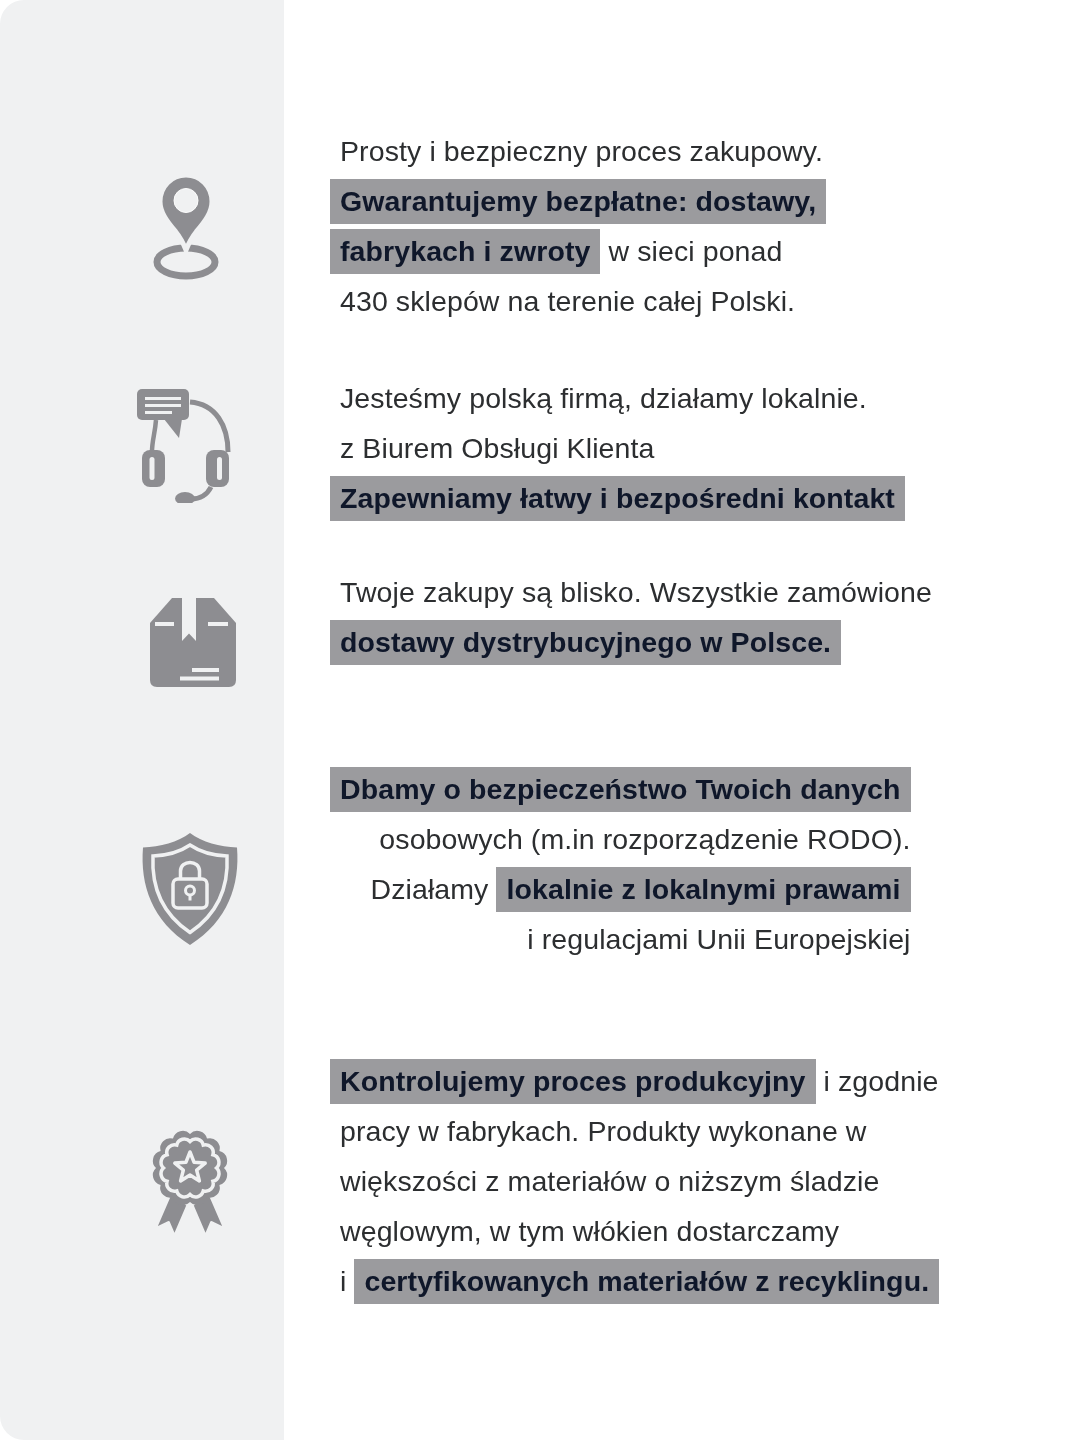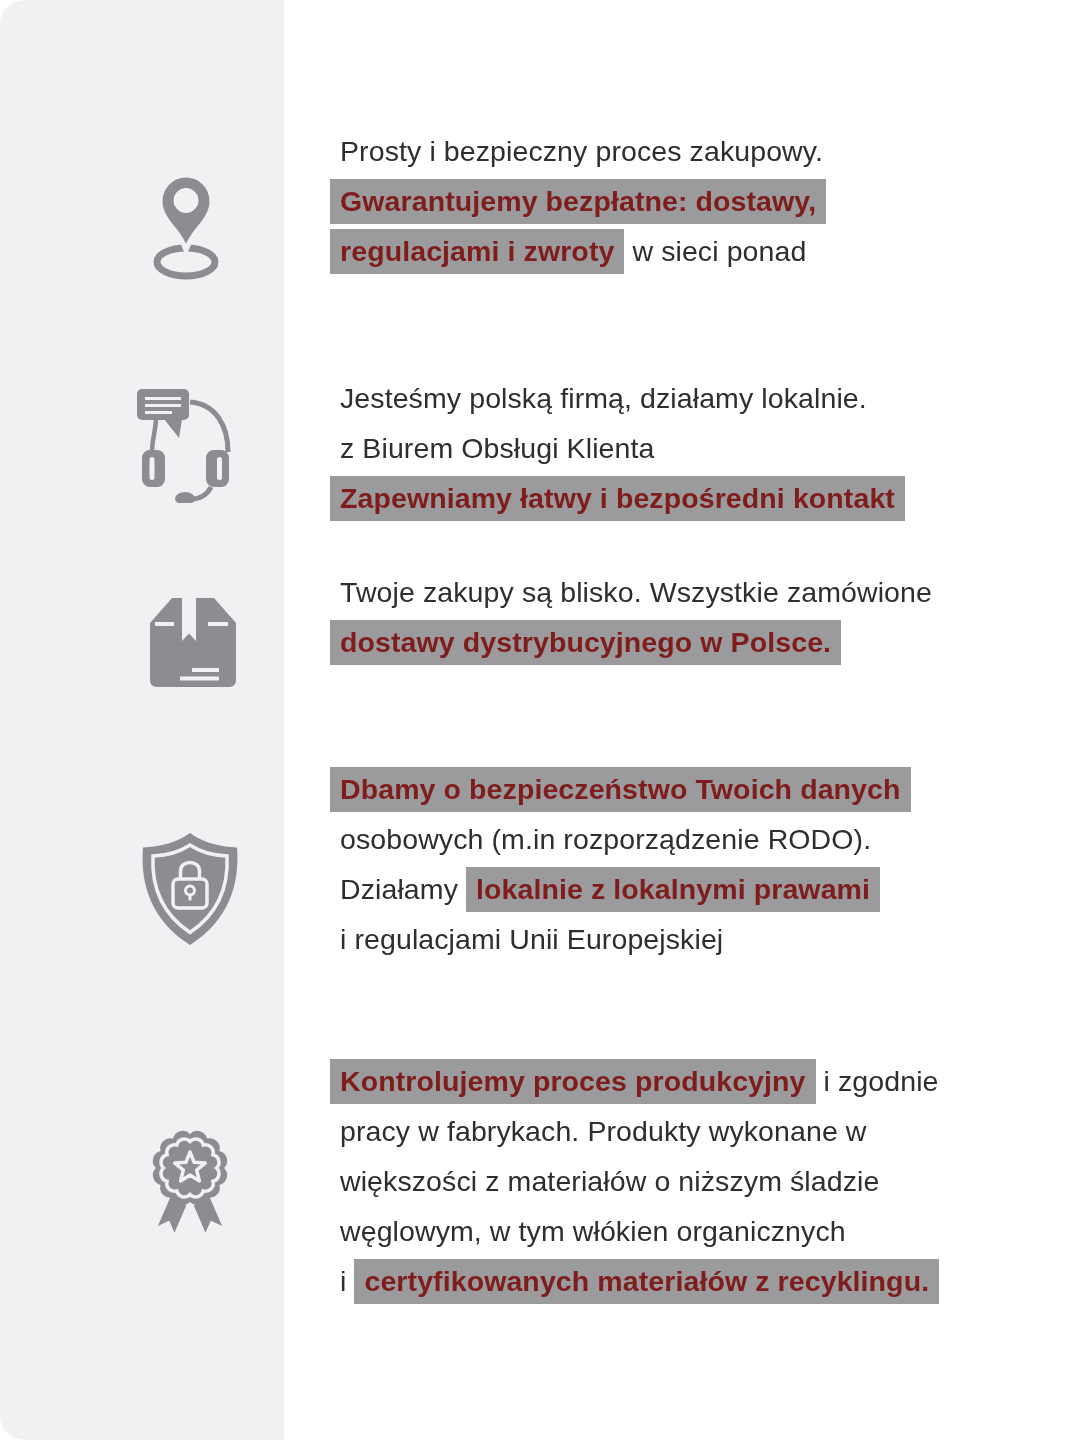--- a/index.html
+++ b/index.html
@@ -27,30 +27,30 @@
   .i1{left:150px;top:172px;width:72px;height:108px;}
   .i2{left:136px;top:388px;width:100px;height:115px;}
   .i3{left:148px;top:597px;width:90px;height:92px;}
   .i4{left:132px;top:830px;width:116px;height:118px;}
   .i5{left:134px;top:1122px;width:112px;height:124px;}
 
   .block{position:absolute;left:340px;}
   .b1{top:126px;}
   .b2{top:373px;}
   .b3{top:567px;}
-  .b4{top:764px;}
+  .b4{top:764px;text-align:right;}
   .b5{top:1056px;}
   .line{
     height:50px;line-height:50px;
     font-size:28.5px;color:var(--text);
     white-space:pre;letter-spacing:0.1px;
   }
   .hl{
     background:var(--hl-bg);
-    color:#7f1d1d;font-weight:700;
+    color:#0f172a;font-weight:700;
     padding:6px 10px 7px 10px;
   }
   .line > .hl:first-child{margin-left:-10px;}
 </style>
 </head>
 <body>
 
 <div class="page">
 
   <div class="sidebar">
@@ -109,39 +109,40 @@
         <path d="M56,30 L60.1,40.3 L71.2,41.1 L62.7,48.2 L65.4,58.9 L56,53 L46.6,58.9 L49.3,48.2 L40.8,41.1 L51.9,40.3 Z" fill="none" stroke="var(--panel-bg)" stroke-width="3.5" stroke-linejoin="round"></path>
       </svg>
     </div>
 
   </div>
 
   <div id="blocks">
       <div class="block b1">
         <div class="line"><span class="">Prosty i bezpieczny proces zakupowy.</span></div>
         <div class="line"><span class="hl">Gwarantujemy bezpłatne: dostawy,</span></div>
-        <div class="line"><span class="hl">regulacjami i zwroty</span><span class=""> w sieci ponad</span></div>
+        <div class="line"><span class="hl">fabrykach i zwroty</span><span class=""> w sieci ponad</span></div>
+        <div class="line"><span class="">430 sklepów na terenie całej Polski.</span></div>
       </div>
       <div class="block b2">
         <div class="line"><span class="">Jesteśmy polską firmą, działamy lokalnie.</span></div>
         <div class="line"><span class="">z Biurem Obsługi Klienta</span></div>
         <div class="line"><span class="hl">Zapewniamy łatwy i bezpośredni kontakt</span></div>
       </div>
       <div class="block b3">
         <div class="line"><span class="">Twoje zakupy są blisko. Wszystkie zamówione</span></div>
         <div class="line"><span class="hl">dostawy dystrybucyjnego w Polsce.</span></div>
       </div>
       <div class="block b4">
         <div class="line"><span class="hl">Dbamy o bezpieczeństwo Twoich danych</span></div>
         <div class="line"><span class="">osobowych (m.in rozporządzenie RODO).</span></div>
         <div class="line"><span class="">Działamy </span><span class="hl">lokalnie z lokalnymi prawami</span></div>
         <div class="line"><span class="">i regulacjami Unii Europejskiej</span></div>
       </div>
       <div class="block b5">
         <div class="line"><span class="hl">Kontrolujemy proces produkcyjny</span><span class=""> i zgodnie</span></div>
         <div class="line"><span class="">pracy w fabrykach. Produkty wykonane w</span></div>
         <div class="line"><span class="">większości z materiałów o niższym śladzie</span></div>
-        <div class="line"><span class="">węglowym, w tym włókien organicznych</span></div>
+        <div class="line"><span class="">węglowym, w tym włókien dostarczamy</span></div>
         <div class="line"><span class="">i </span><span class="hl">certyfikowanych materiałów z recyklingu.</span></div>
       </div>
     </div>
 
 </div>
 
 </body></html>

